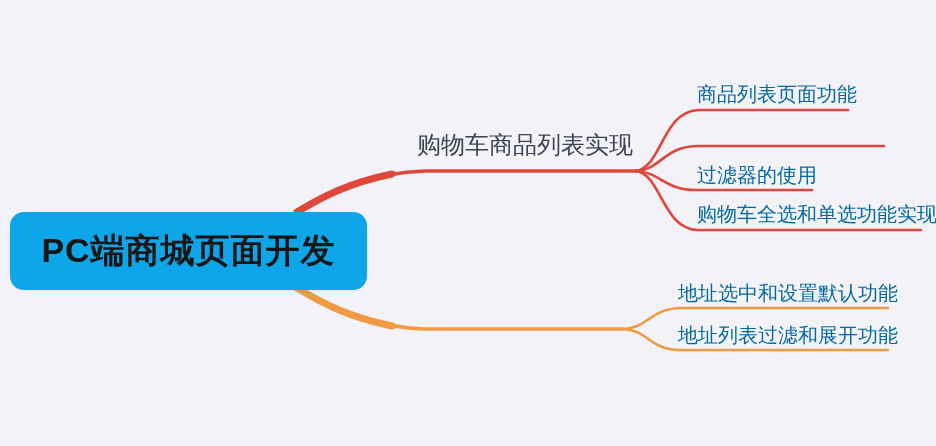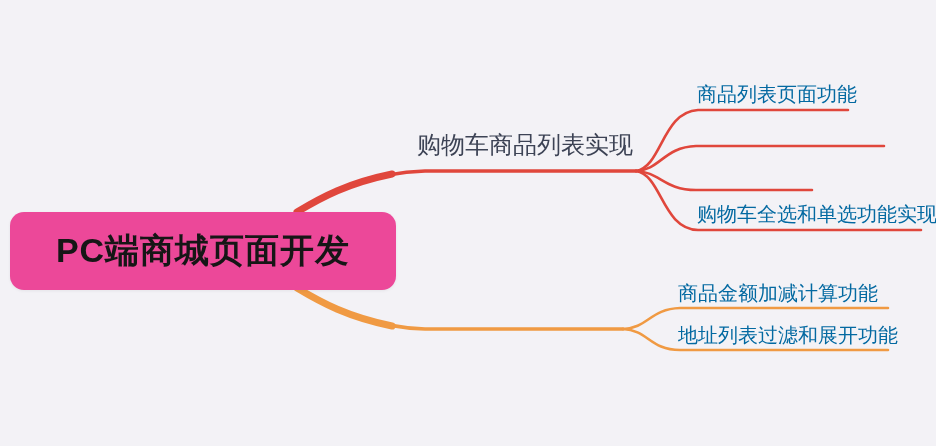--- a/index.html
+++ b/index.html
@@ -22,23 +22,23 @@
     left: 0;
     top: 0;
     width: 936px;
     height: 446px;
     z-index: 1;
   }
   .root-node {
     position: absolute;
     left: 10px;
     top: 212px;
-    width: 386px;
+    width: 357px;
     height: 78px;
-    background: #ec4899;
+    background: #0ea5e9;
     border-radius: 14px;
     box-shadow: 0 1px 3px rgba(60,60,80,0.08);
     display: flex;
     align-items: center;
     justify-content: center;
     z-index: 2;
     cursor: default;
   }
   .root-node .root-label {
     font-size: 34px;
@@ -92,18 +92,19 @@
     <path d="M 623 329 C 648 330 650 350 680 350 H 888" stroke-width="2.6" stroke-linecap="round" stroke="#f09a43"></path>
   </svg>
 
   <div class="root-node">
     <span class="root-label">PC端商城页面开发</span>
   </div>
 
   <div class="topic-label b1">购物车商品列表实现</div>
 
   <div class="leaf-label r1">商品列表页面功能</div>
+  <div class="leaf-label r3">过滤器的使用</div>
   <div class="leaf-label r4">购物车全选和单选功能实现</div>
 
-  <div class="leaf-label o1">商品金额加减计算功能</div>
+  <div class="leaf-label o1">地址选中和设置默认功能</div>
   <div class="leaf-label o2">地址列表过滤和展开功能</div>
 
 </div>
 
 </body></html>

